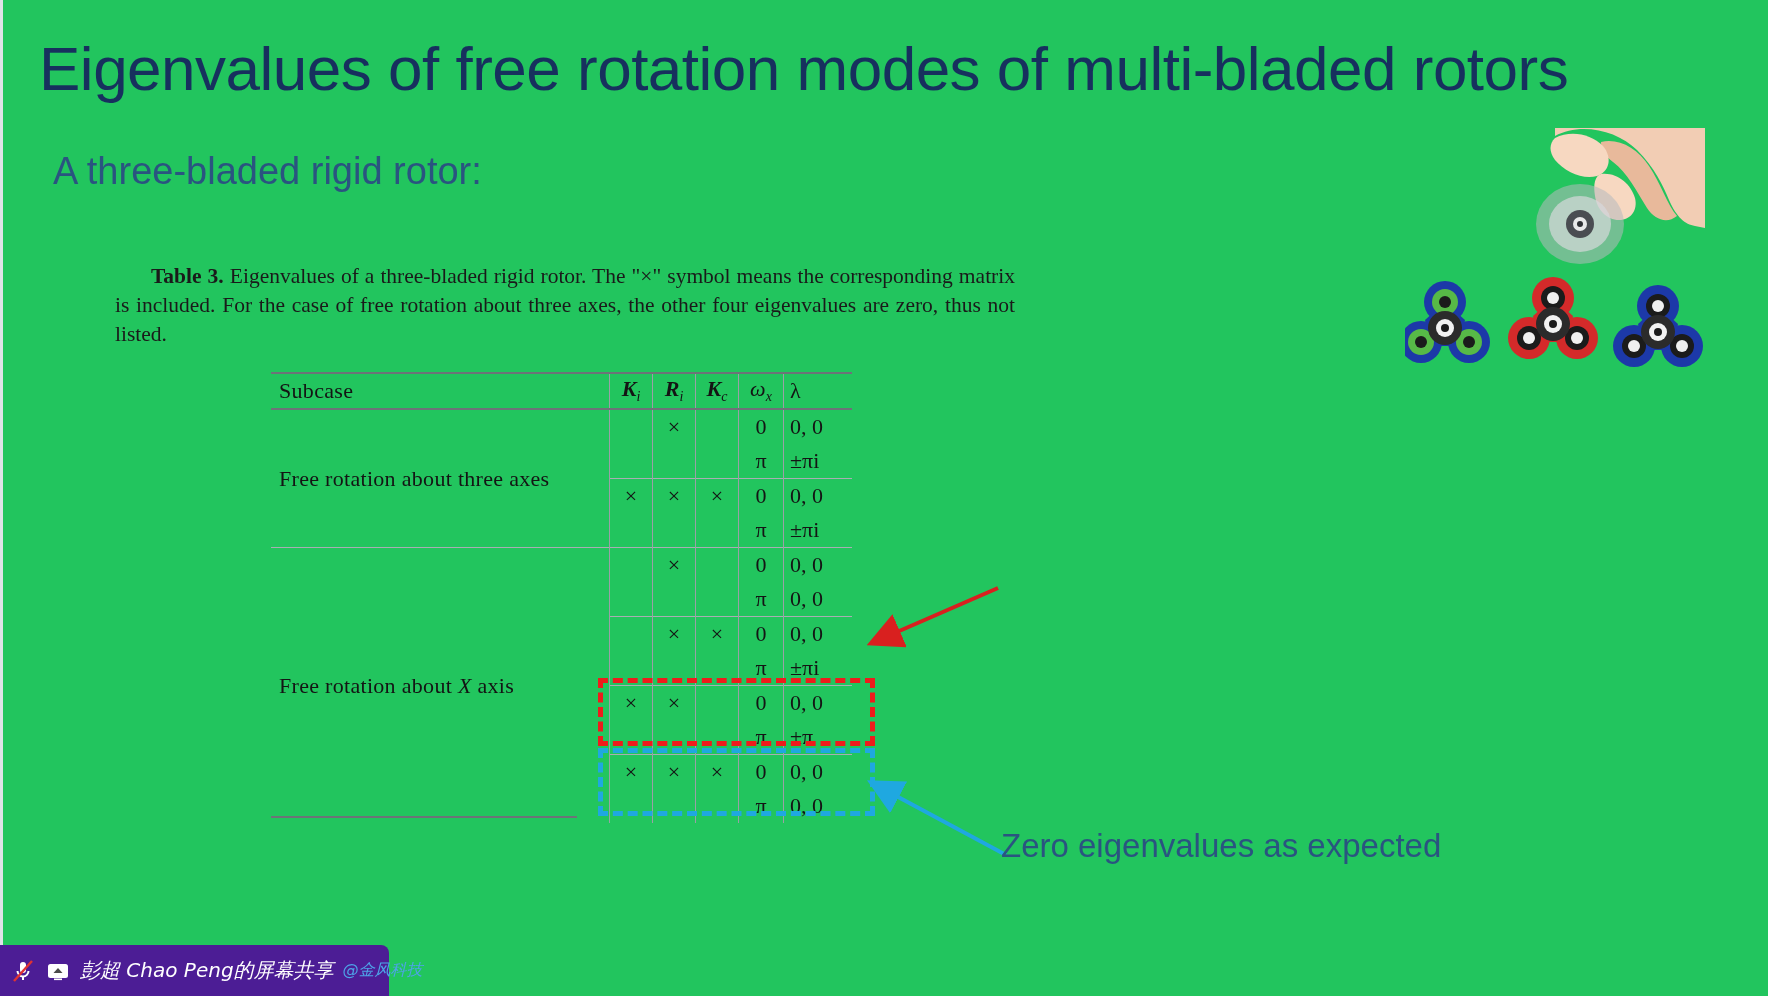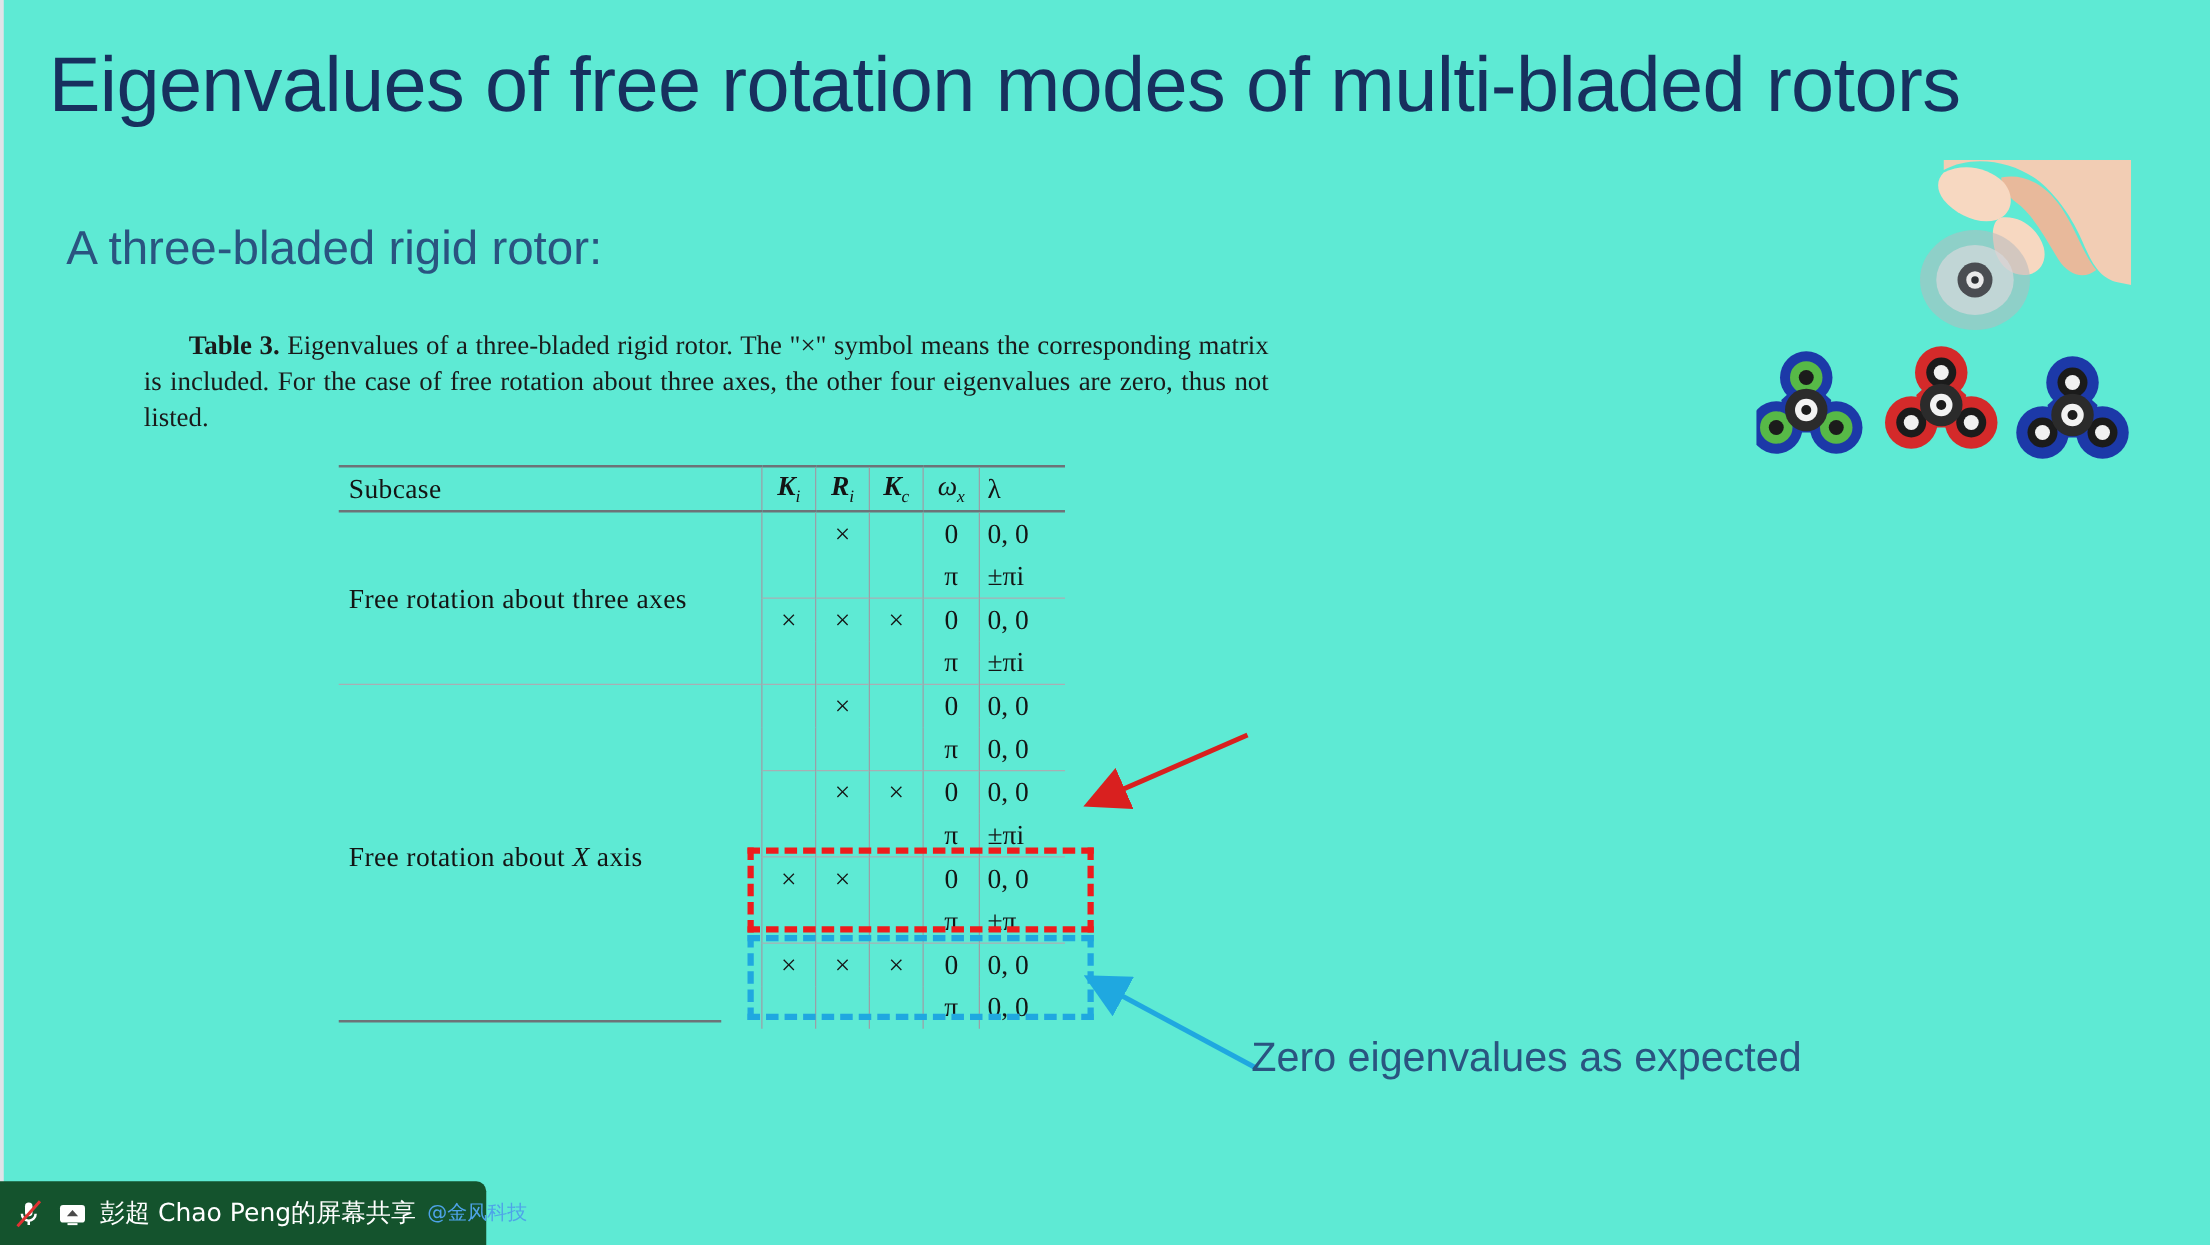--- a/index.html
+++ b/index.html
@@ -6,39 +6,38 @@
   body{
     width:1768px;height:996px;
     background:#ffffff;
     font-family:"Liberation Sans", sans-serif;
     overflow:hidden;
     position:relative;
   }
   
   #slide{
     position:absolute;left:0;top:0;width:1768px;height:996px;
-    background:#5eead4;
+    background:#22c55e;
     border-left:3px solid #dfe3e8;
     box-sizing:border-box;
   }
   
   #slide-title{
     position:absolute;left:36px;top:36px;
     font-size:62px;line-height:1.05;
     color:#17305e;
     font-family:"Liberation Sans", sans-serif;
     white-space:nowrap;
     letter-spacing:-0.5px;
   }
   
   #slide-subtitle{
     position:absolute;left:50px;top:150px;
     font-size:38px;color:#2a5480;
     white-space:nowrap;
-    margin-top:28px;
   }
   
   #table-caption{
     position:absolute;left:112px;top:262px;width:900px;
     font-family:"Liberation Serif", serif;
     font-size:21.5px;line-height:1.35;
     color:#1a1a1a;
     text-align:justify;
   }
   #table-caption b{font-weight:bold;margin-left:36px;}
@@ -103,26 +102,27 @@
   #arrow-blue{left:855px;top:770px;}
   
   #spinner-photo{
     position:absolute;left:1402px;top:128px;width:300px;height:288px;
     overflow:hidden;
   }
   
   
   #taskbar{
     position:absolute;left:0;bottom:0;height:51px;width:389px;
-    background:#14532d;
+    background:#4c1d95;
     border-top-right-radius:8px;
     display:flex;align-items:center;
     padding-left:10px;
     box-sizing:border-box;
     gap:9px;
+    font-style:italic;
   }
   #taskbar .tb-text{
     color:#ffffff;font-size:20px;white-space:nowrap;
     font-family:"DejaVu Sans", sans-serif;
   }
   #taskbar .tb-at{
     color:#4ea3e8;font-size:16px;white-space:nowrap;
     font-family:"DejaVu Sans", sans-serif;
   }
   .tb-icon{display:inline-flex;align-items:center;justify-content:center;}

